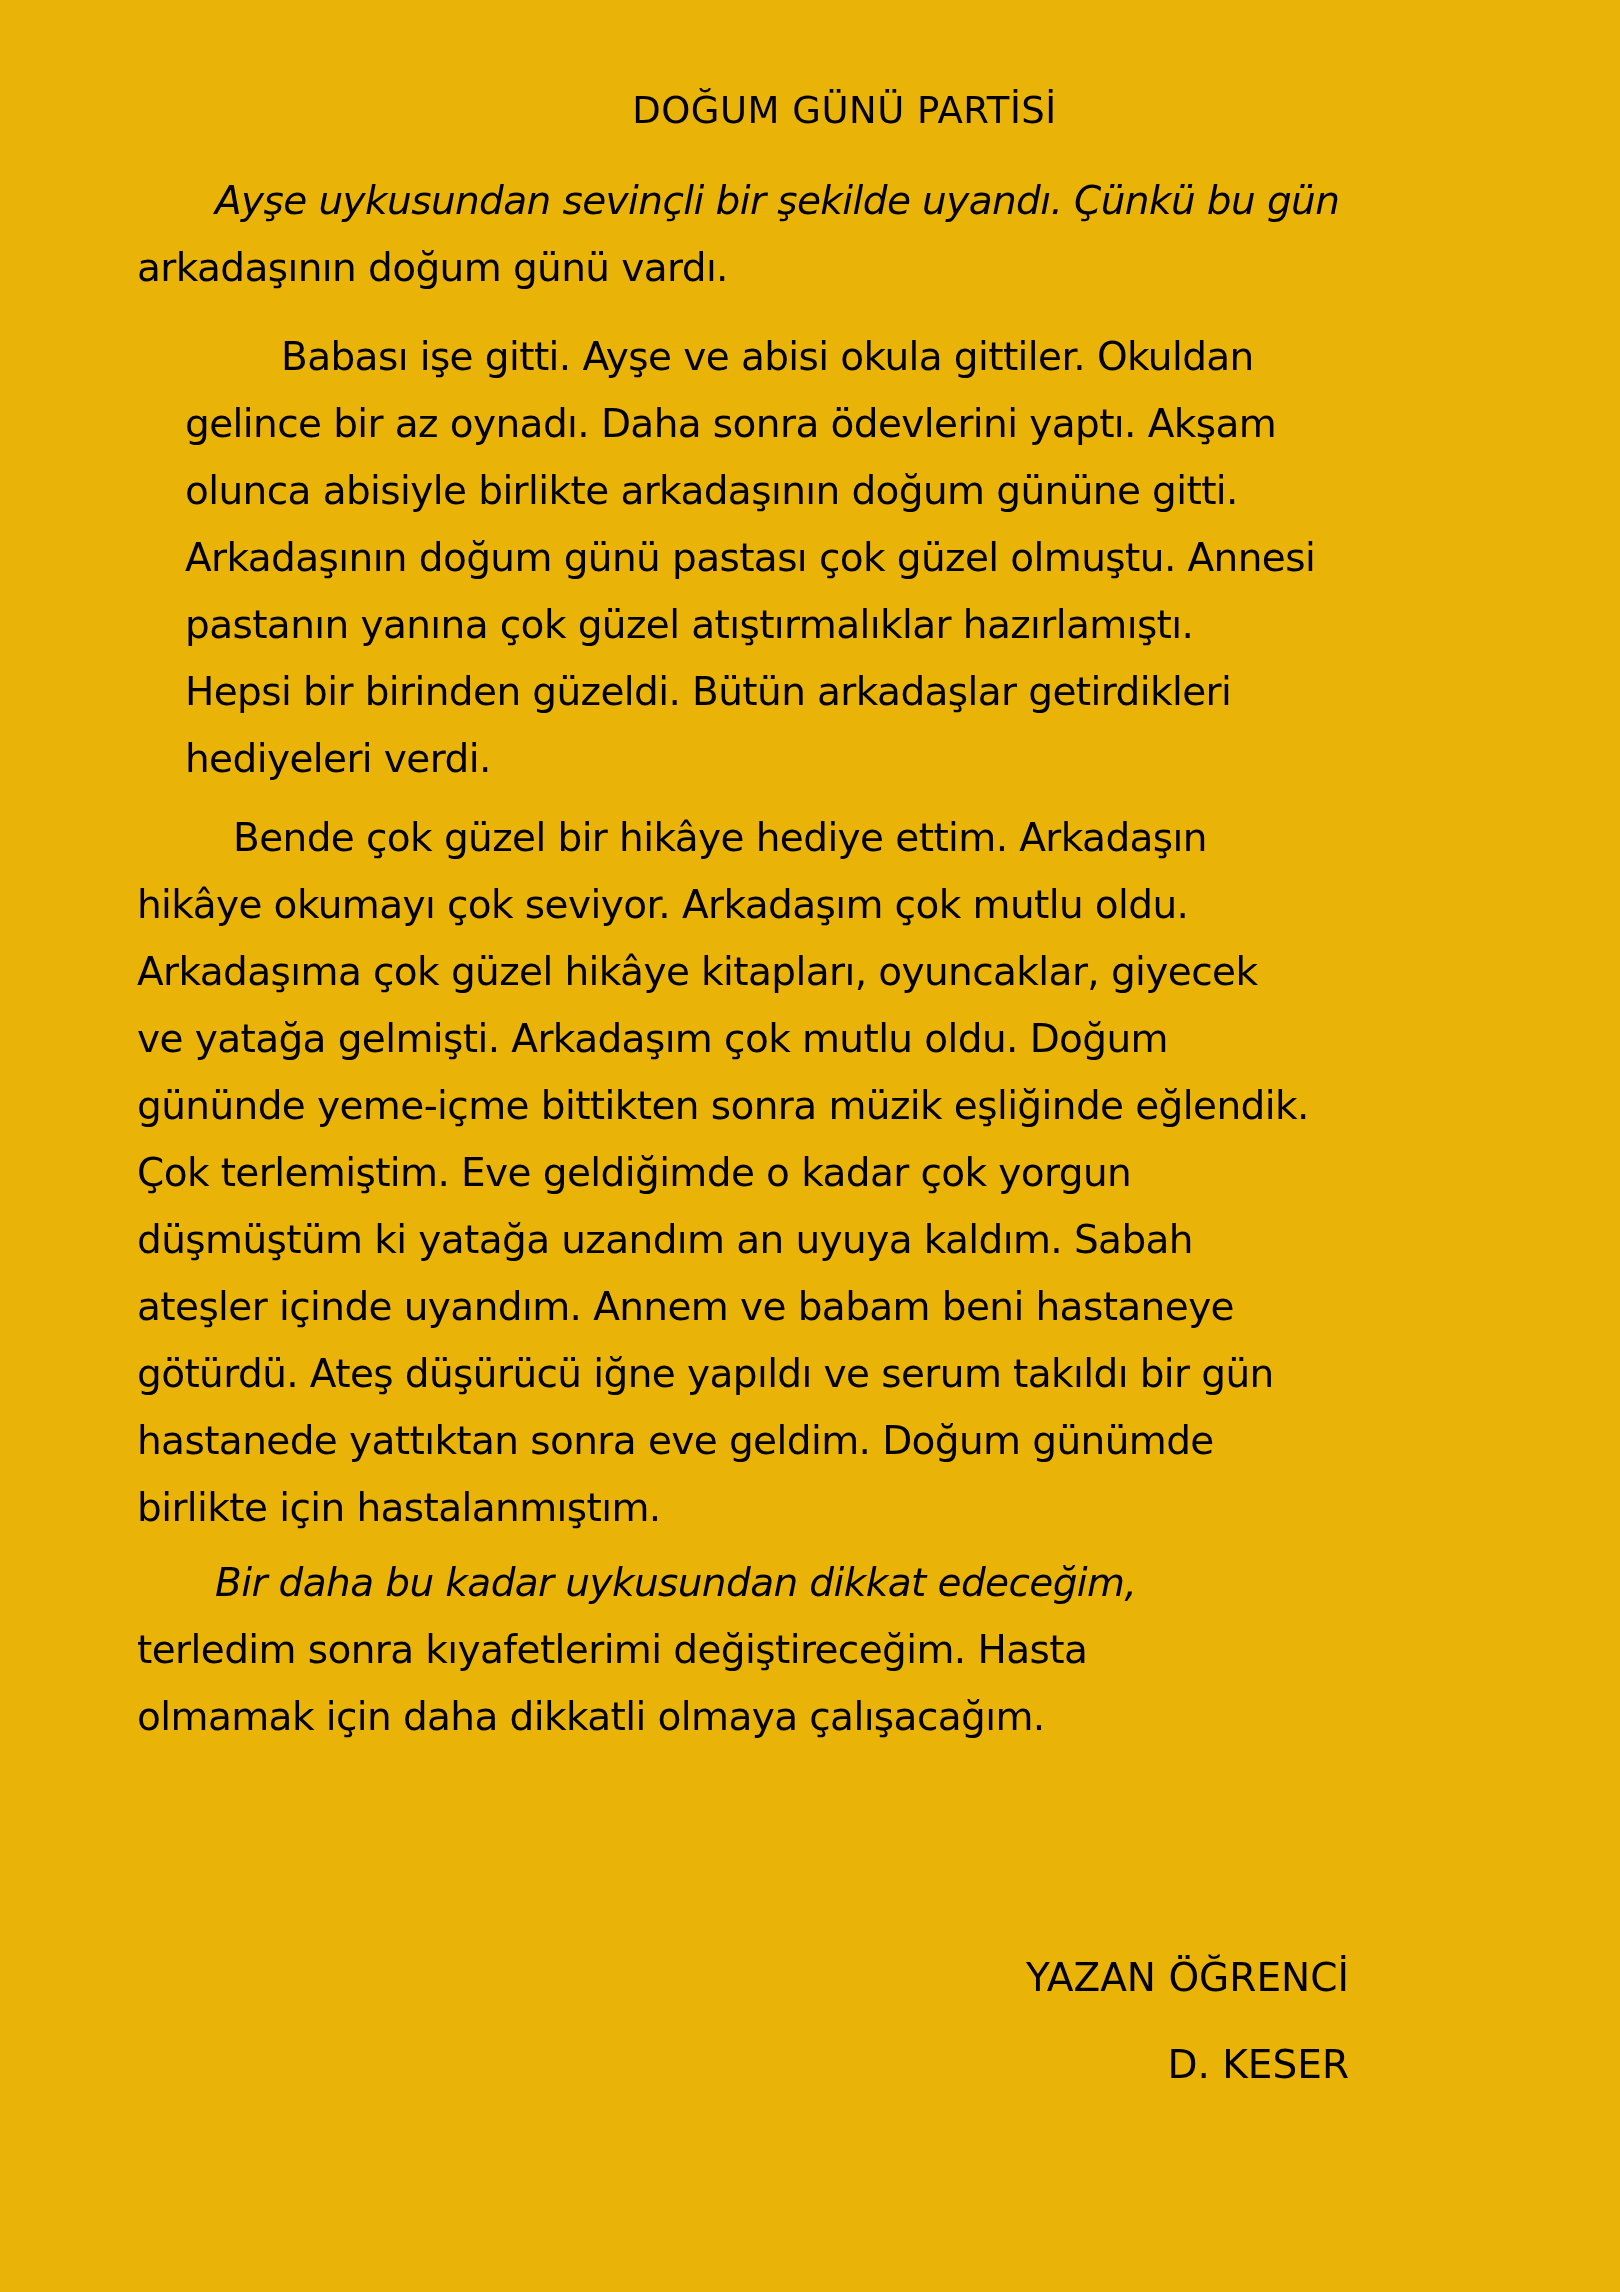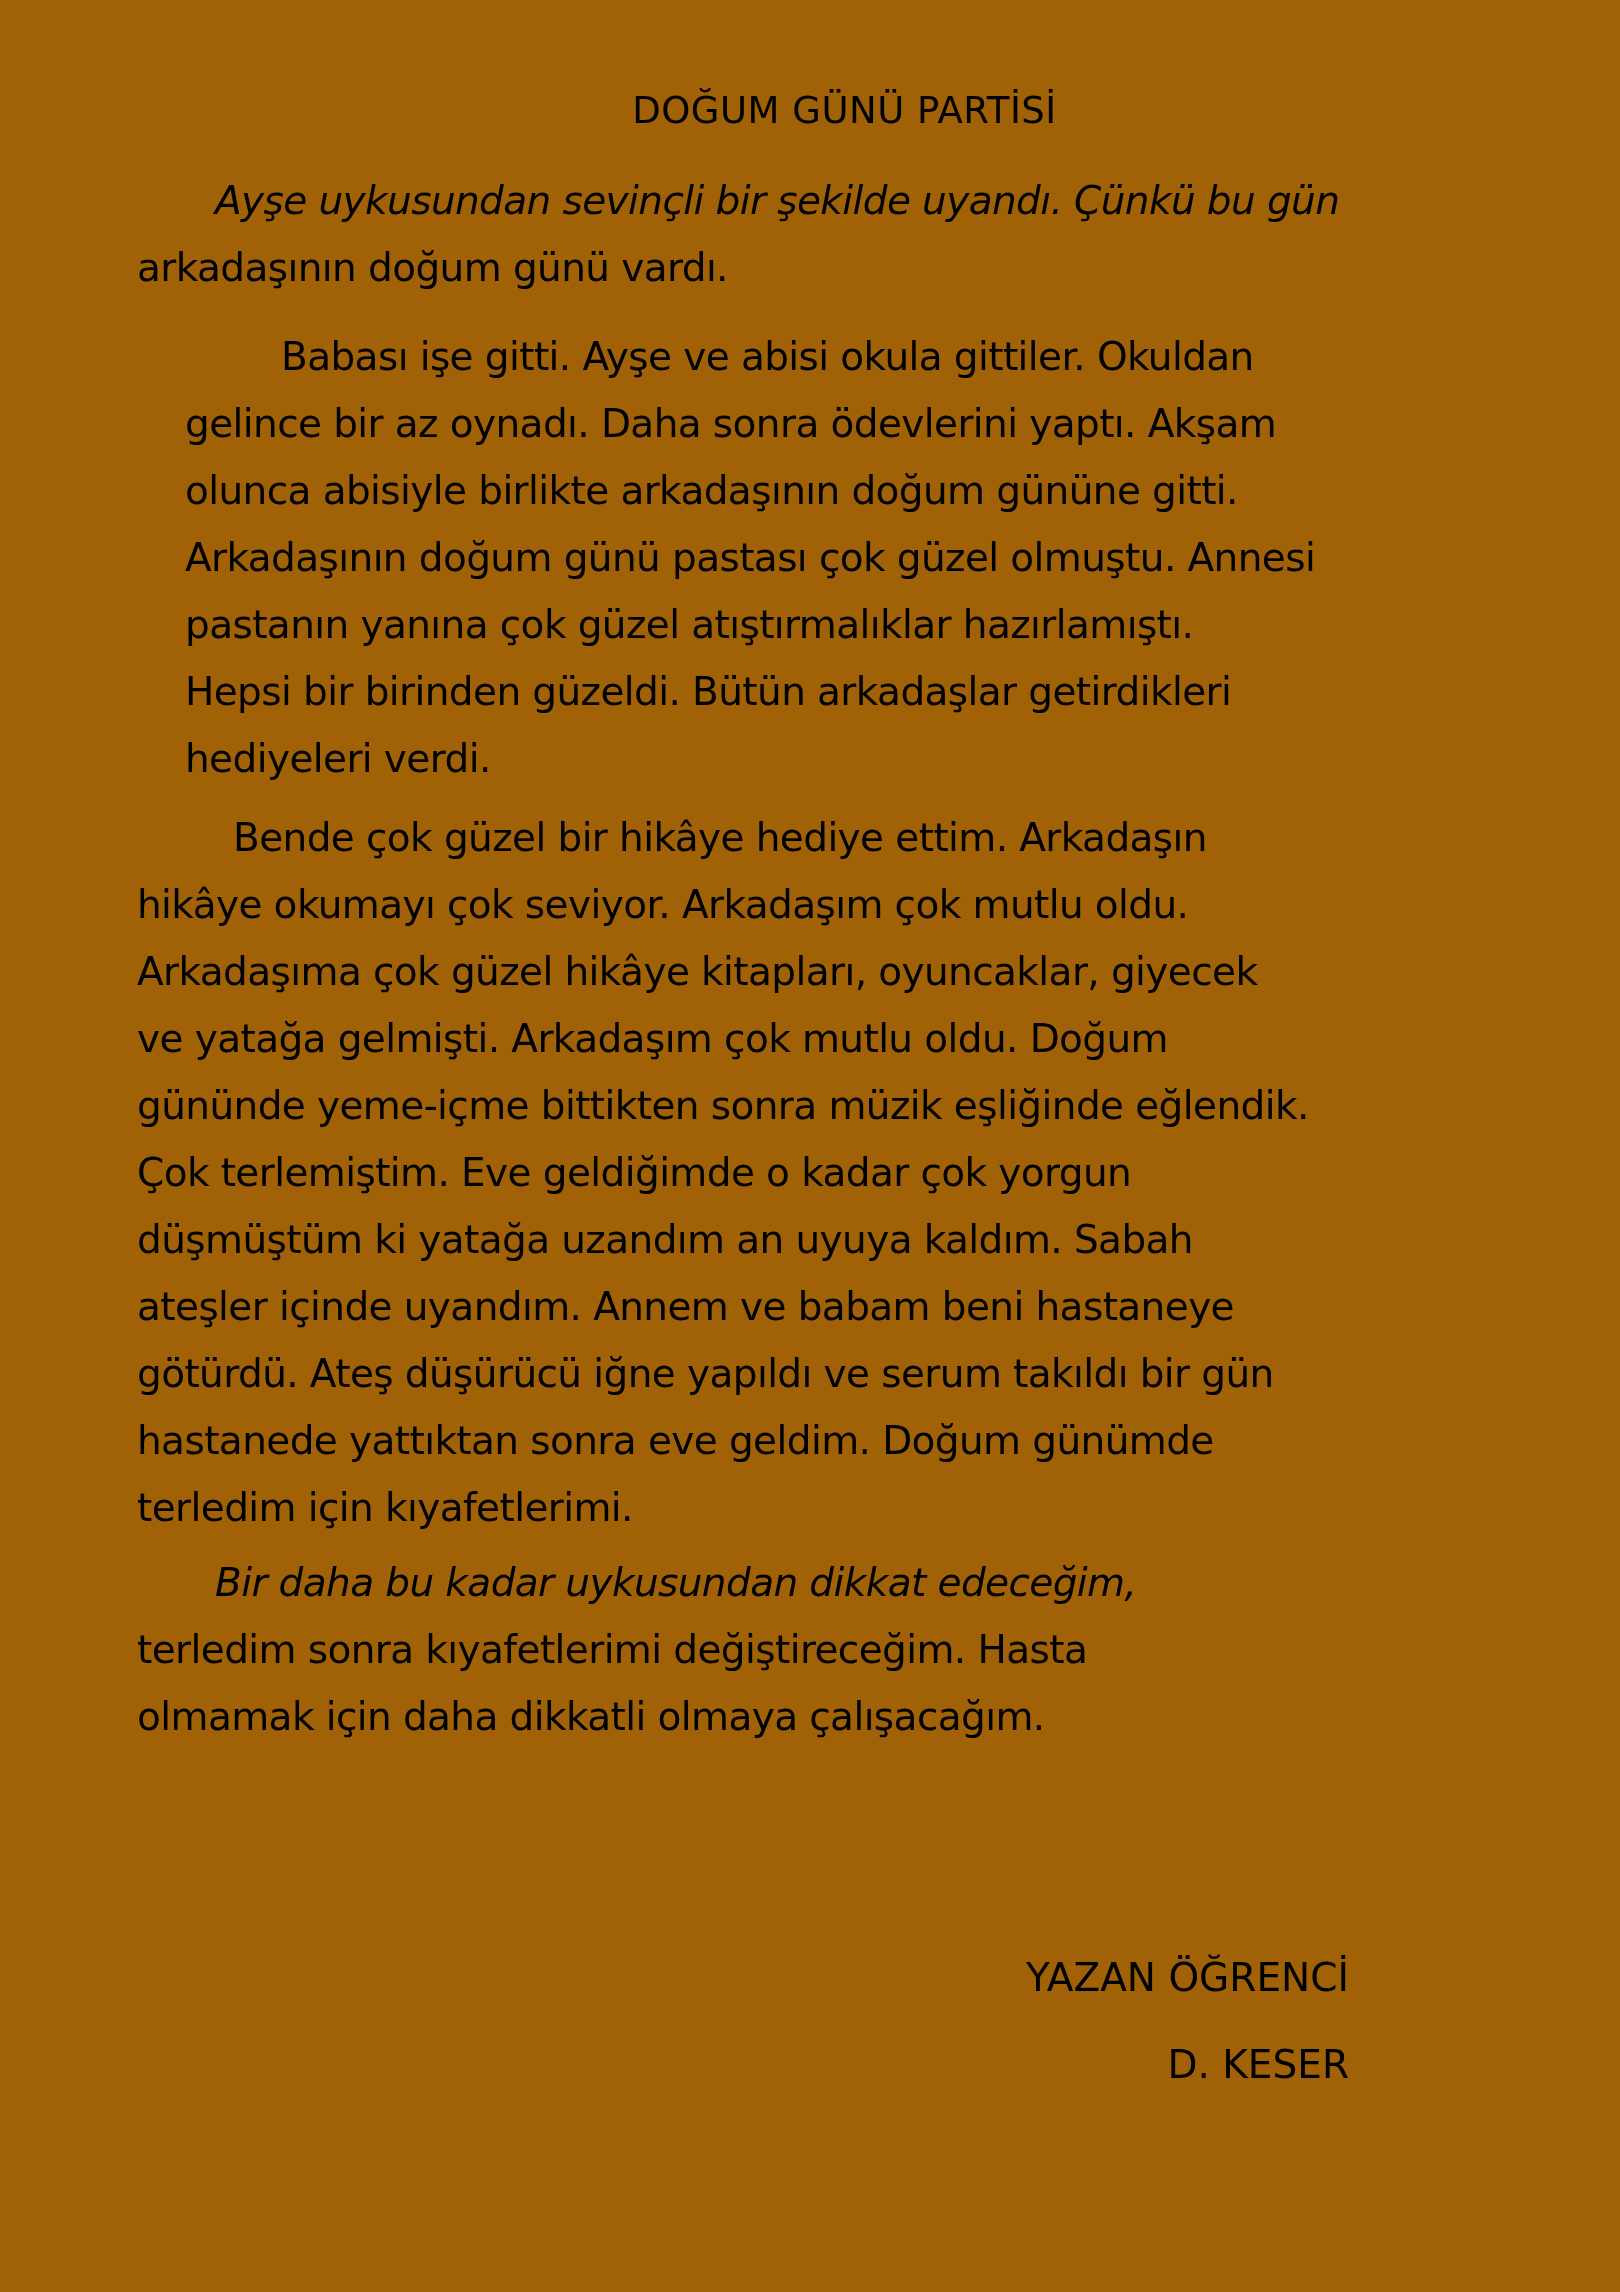--- a/index.html
+++ b/index.html
@@ -14,21 +14,21 @@
       overflow: hidden;
       font-family: "DejaVu Sans", sans-serif;
       color: #000000;
     }
     .page {
       position: absolute;
       left: 0;
       top: 0;
       width: 1620px;
       height: 2293px;
-      background: #a16207;
+      background: #eab308;
     }
     .title {
       position: absolute;
       top: 86px;
       left: 0;
       width: 1620px;
       text-align: center;
       font-size: 37px;
       letter-spacing: 0.5px;
       line-height: 49px;
@@ -91,21 +91,21 @@
     <span class="line indent-2">Bende çok güzel bir hikâye hediye ettim. Arkadaşın</span>
     <span class="line">hikâye okumayı çok seviyor. Arkadaşım çok mutlu oldu.</span>
     <span class="line">Arkadaşıma çok güzel hikâye kitapları, oyuncaklar, giyecek</span>
     <span class="line">ve yatağa gelmişti. Arkadaşım çok mutlu oldu. Doğum</span>
     <span class="line">gününde yeme-içme bittikten sonra müzik eşliğinde eğlendik.</span>
     <span class="line">Çok terlemiştim. Eve geldiğimde o kadar çok yorgun</span>
     <span class="line">düşmüştüm ki yatağa uzandım an uyuya kaldım. Sabah</span>
     <span class="line">ateşler içinde uyandım. Annem ve babam beni hastaneye</span>
     <span class="line">götürdü. Ateş düşürücü iğne yapıldı ve serum takıldı bir gün</span>
     <span class="line">hastanede yattıktan sonra eve geldim. Doğum günümde</span>
-    <span class="line">terledim için kıyafetlerimi.</span>
+    <span class="line">birlikte için hastalanmıştım.</span>
   </div>
 
   <div class="para" id="p4">
     <span class="line indent-1">Bir daha bu kadar uykusundan dikkat edeceğim,</span>
     <span class="line">terledim sonra kıyafetlerimi değiştireceğim. Hasta</span>
     <span class="line">olmamak için daha dikkatli olmaya çalışacağım.</span>
   </div>
 
   <div class="signature" id="sig-role">YAZAN ÖĞRENCİ</div>
   <div class="signature" id="sig-name">D. KESER</div>

